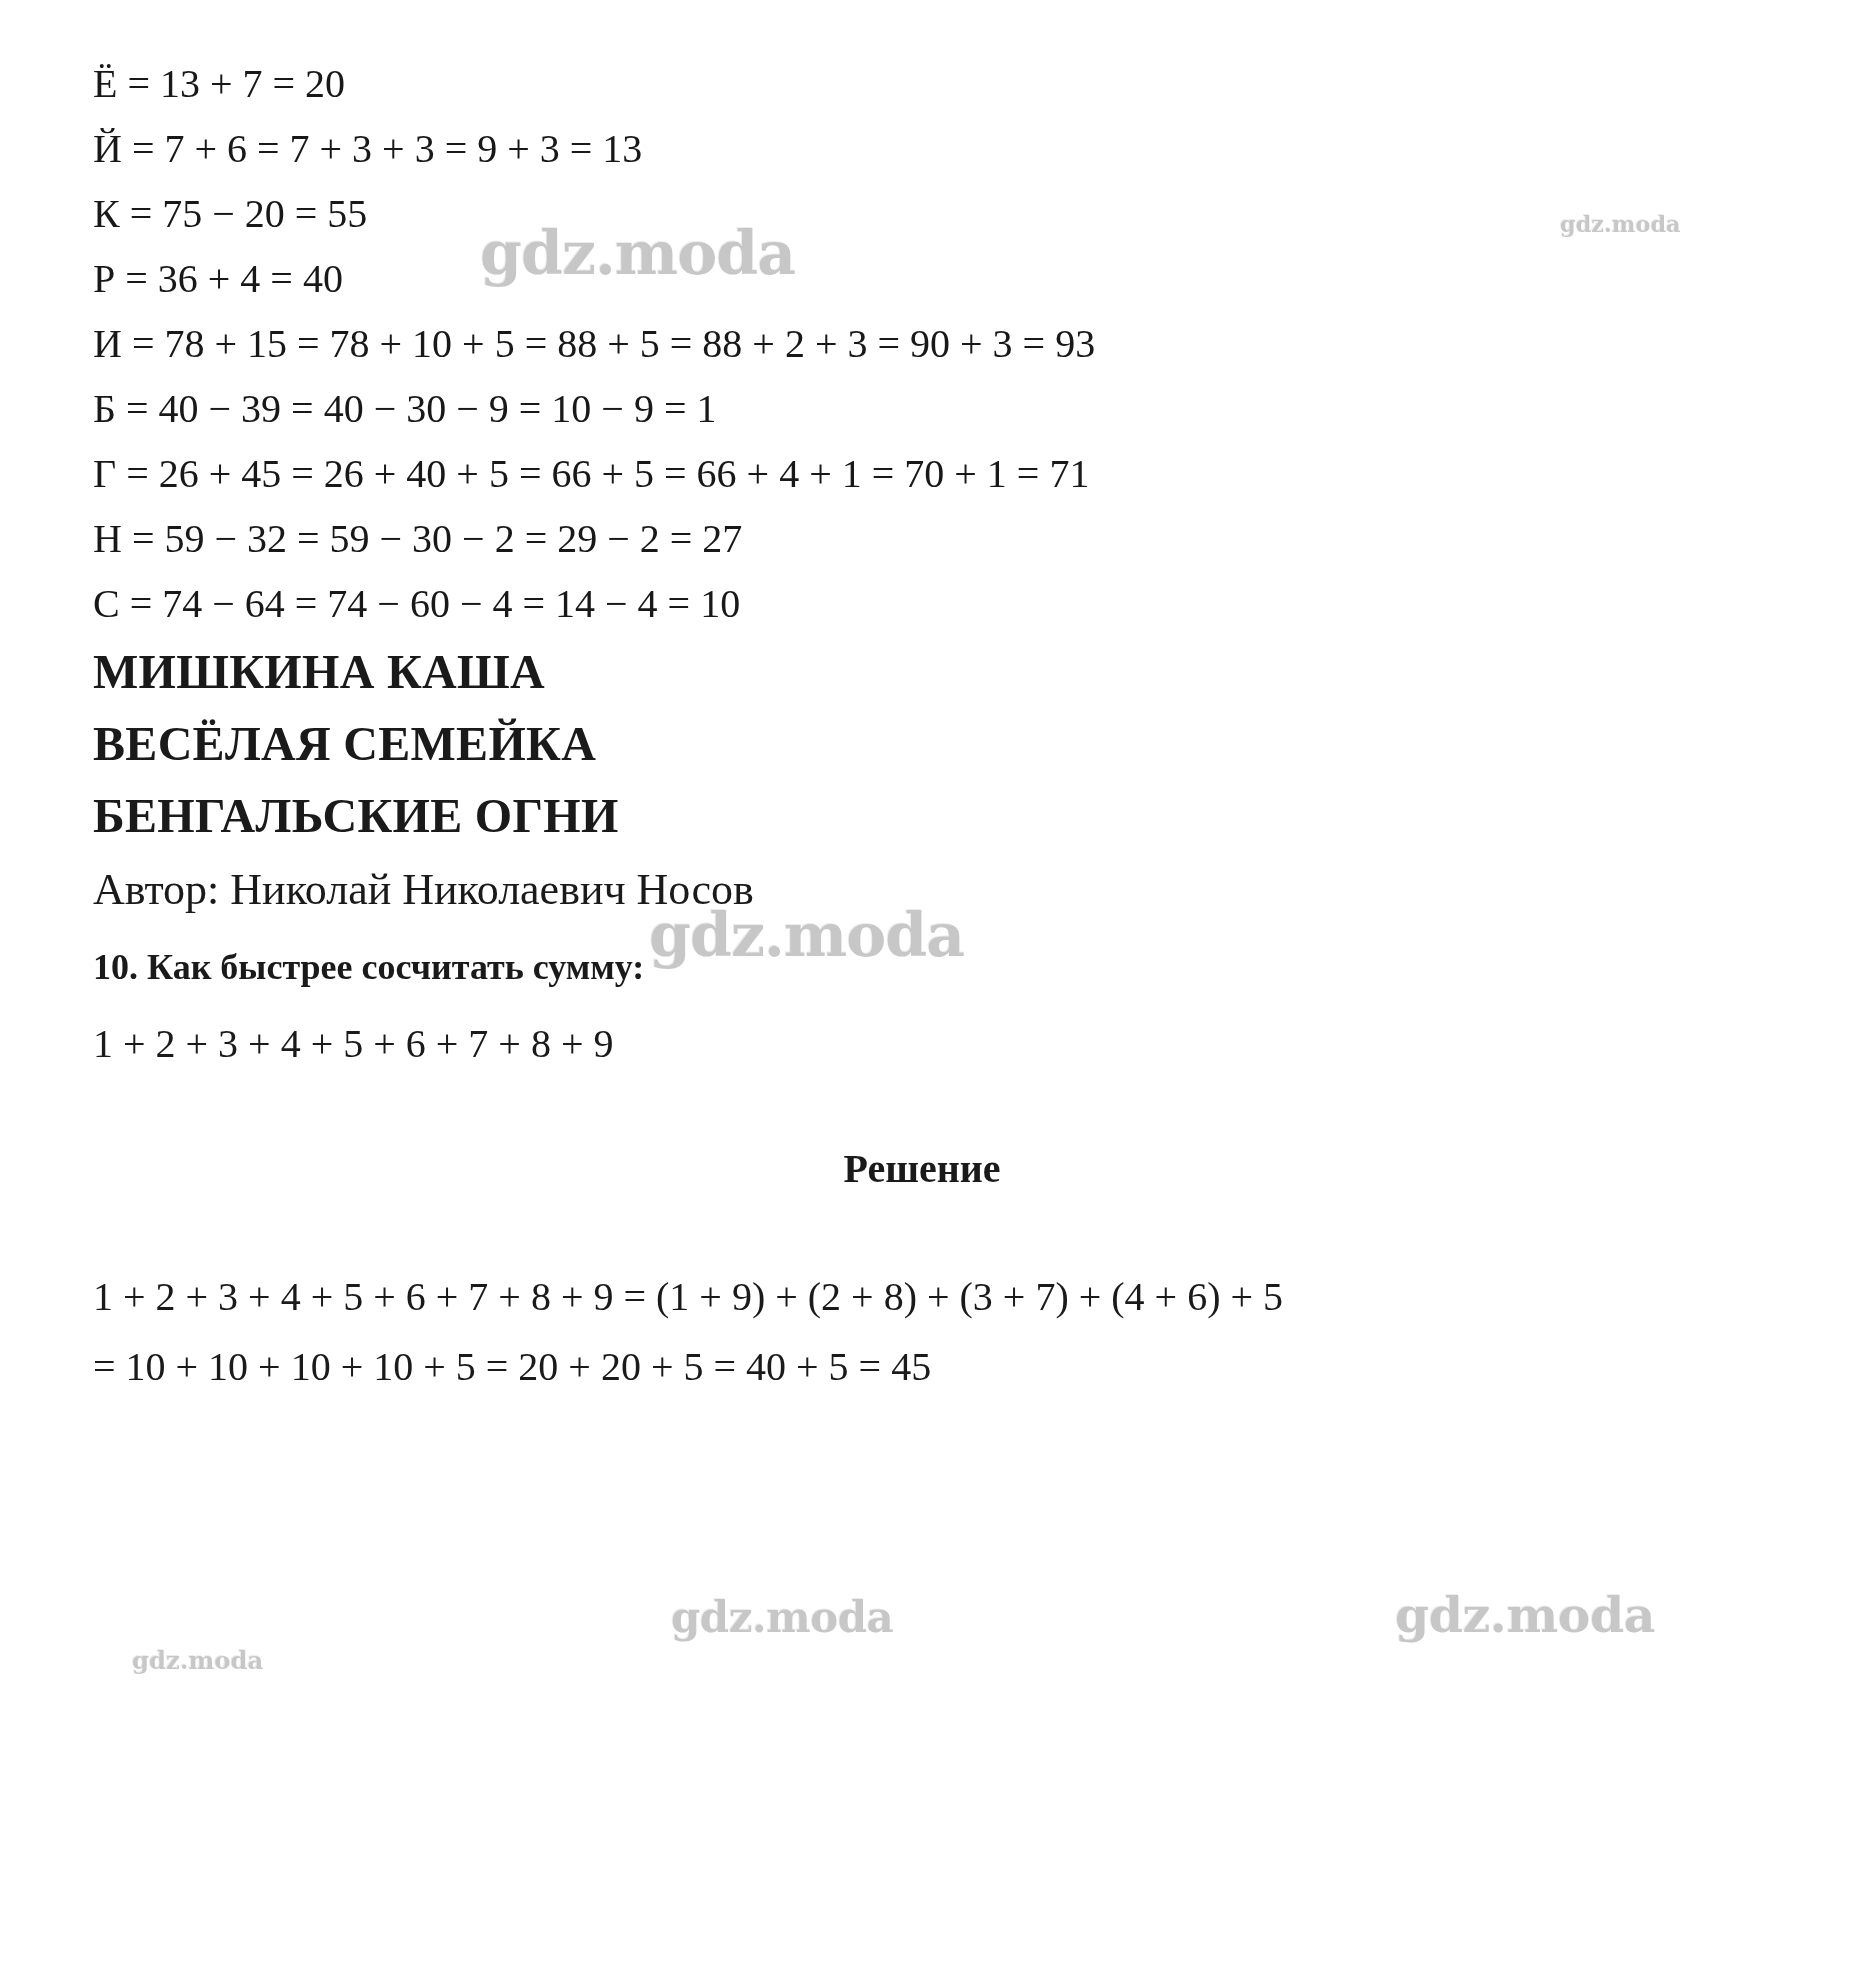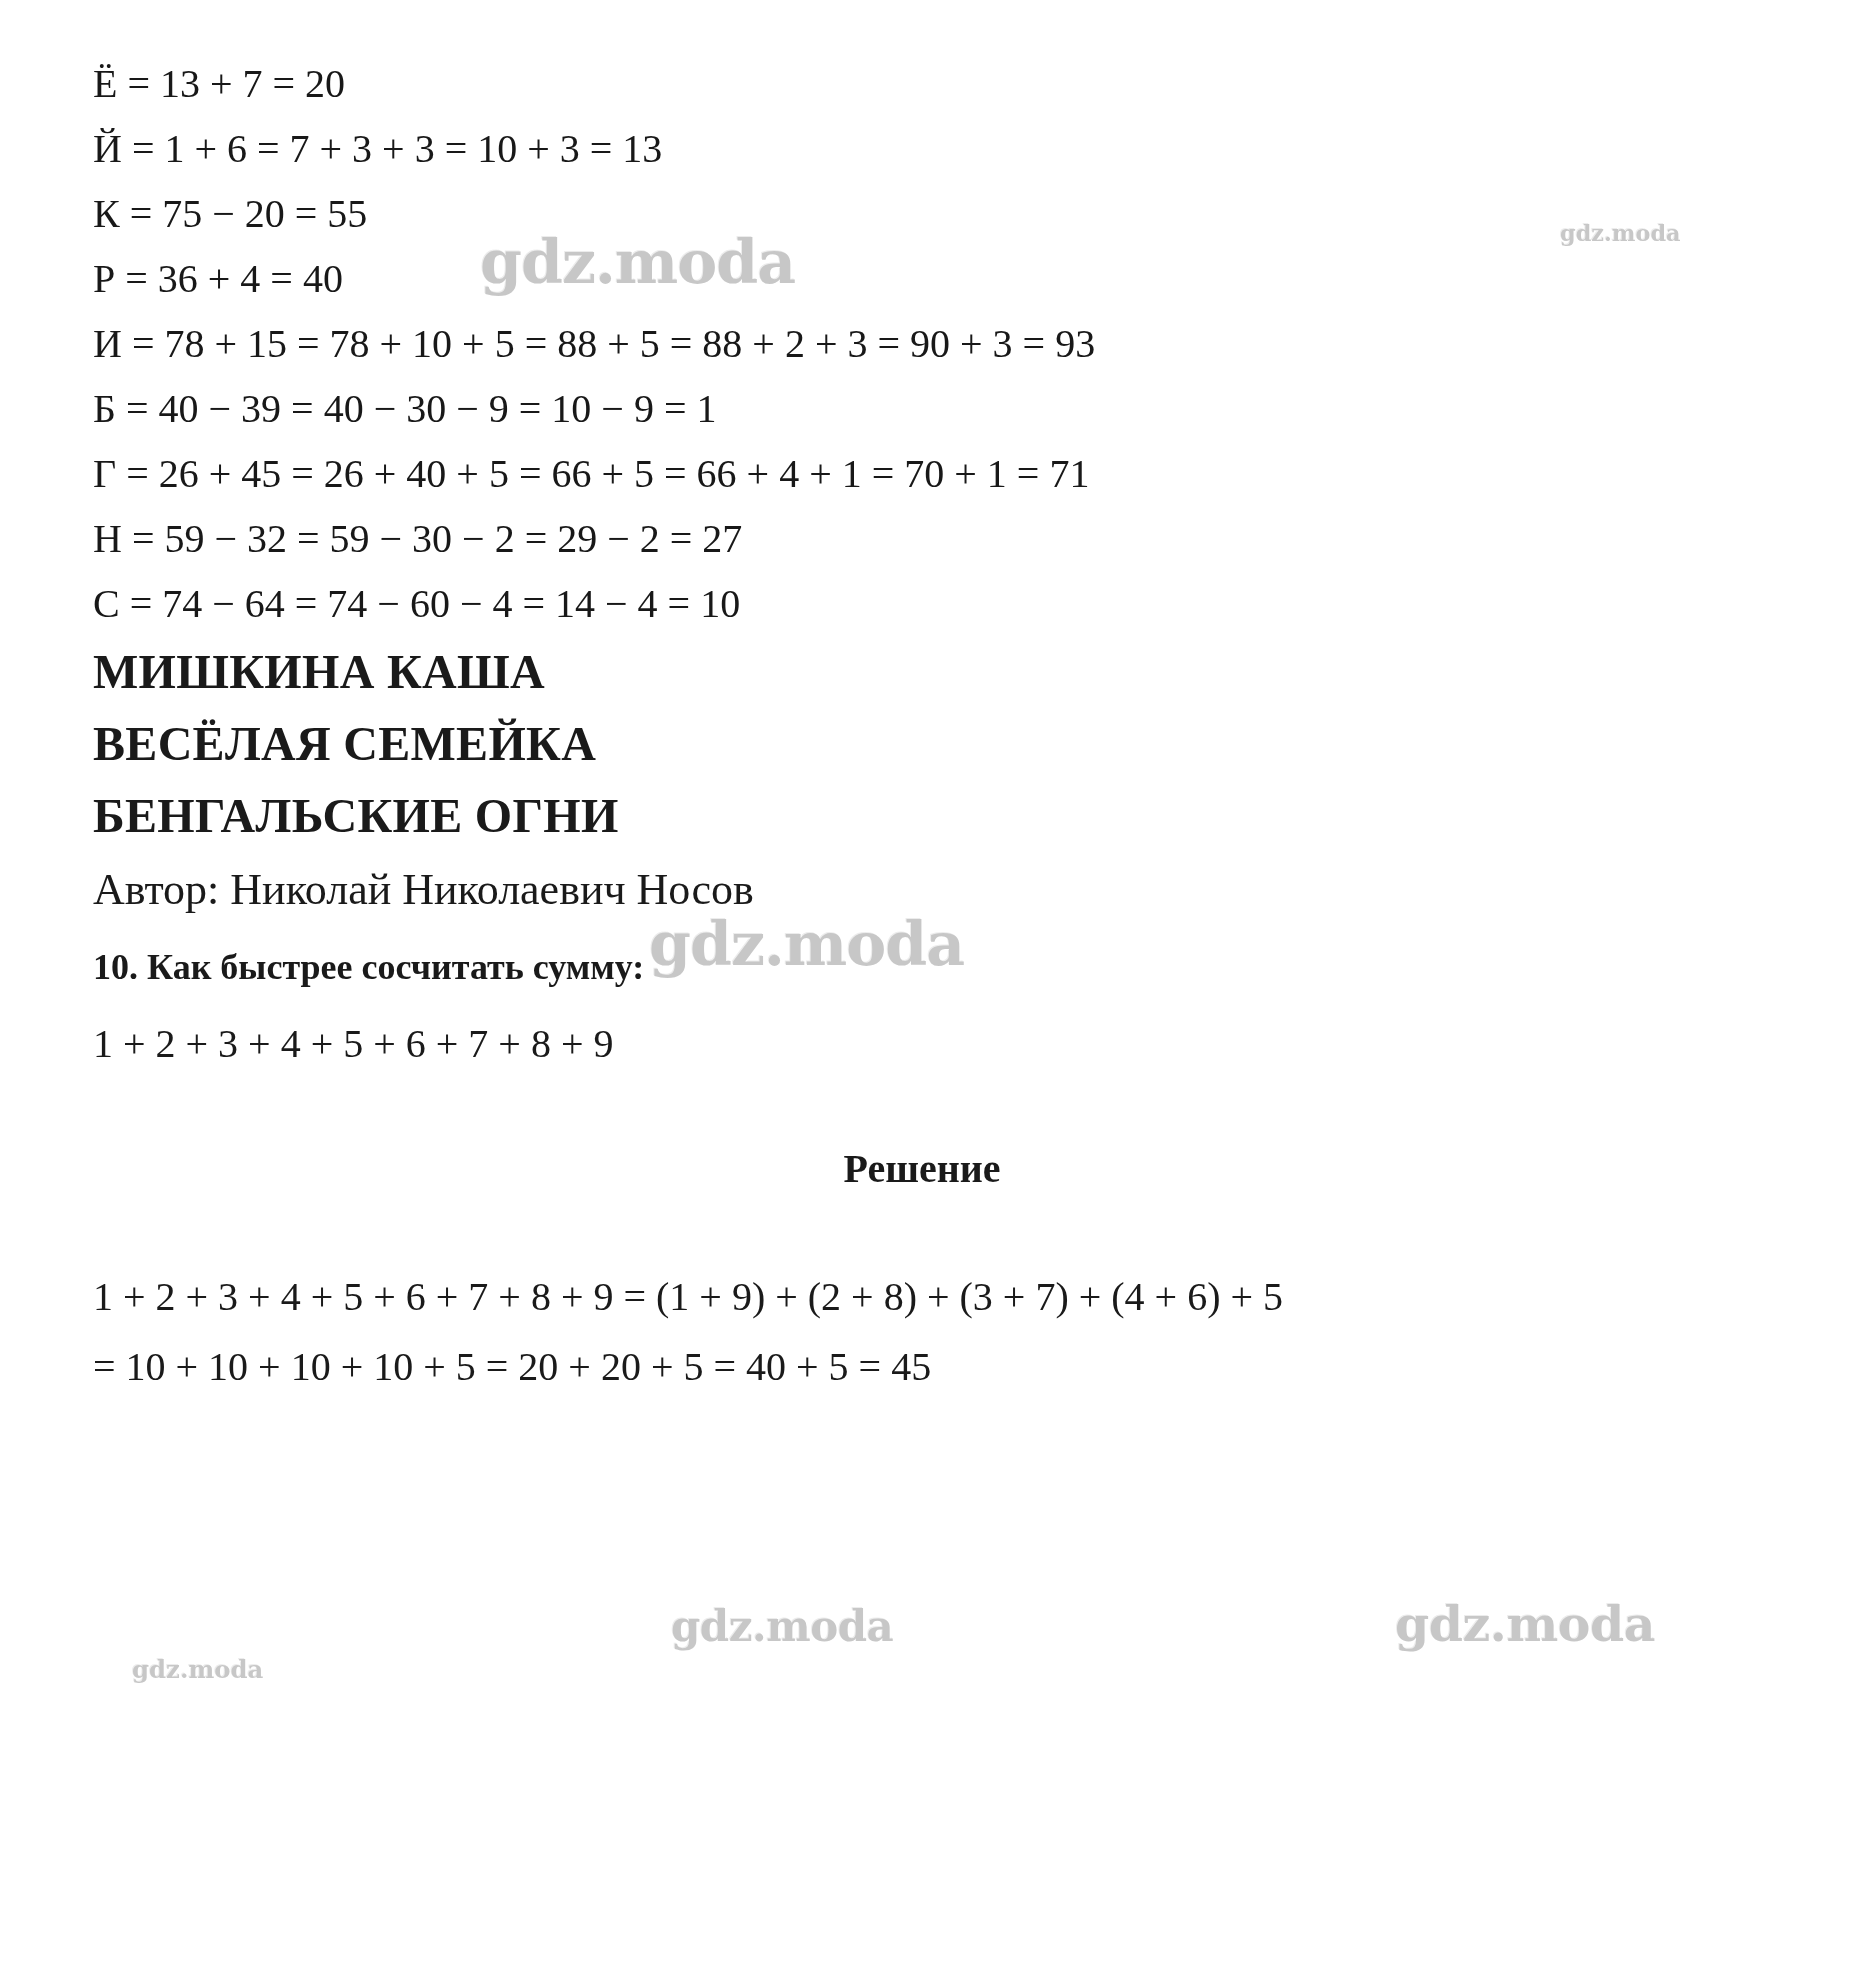--- a/index.html
+++ b/index.html
@@ -79,21 +79,20 @@
   
   .wm {
     position: absolute;
     font-family: "DejaVu Serif", serif;
     font-weight: bold;
     color: #9a9a9a;
     opacity: 0.55;
     pointer-events: none;
     white-space: nowrap;
     text-shadow: 1px 1px 0 rgba(255,255,255,0.85), -1px -1px 0 rgba(120,120,120,0.25);
-    margin-top: 9px;
   }
   .wm-1 {
     left: 480px;
     top: 210px;
     font-size: 60px;
     letter-spacing: -1px;
   }
   .wm-2 {
     left: 1560px;
     top: 203px;
@@ -124,21 +123,21 @@
   }
 </style>
 </head>
 <body>
 
 <div class="page">
 
   <div class="content">
 
     <div class="line">Ё = 13 + 7 = 20</div>
-    <div class="line">Й = 1 + 6 = 7 + 3 + 3 = 10 + 3 = 13</div>
+    <div class="line">Й = 7 + 6 = 7 + 3 + 3 = 9 + 3 = 13</div>
     <div class="line">К = 75 − 20 = 55</div>
     <div class="line">Р = 36 + 4 = 40</div>
     <div class="line">И = 78 + 15 = 78 + 10 + 5 = 88 + 5 = 88 + 2 + 3 = 90 + 3 = 93</div>
     <div class="line">Б = 40 − 39 = 40 − 30 − 9 = 10 − 9 = 1</div>
     <div class="line">Г = 26 + 45 = 26 + 40 + 5 = 66 + 5 = 66 + 4 + 1 = 70 + 1 = 71</div>
     <div class="line">Н = 59 − 32 = 59 − 30 − 2 = 29 − 2 = 27</div>
     <div class="line">С = 74 − 64 = 74 − 60 − 4 = 14 − 4 = 10</div>
 
 
     <div class="title-line">МИШКИНА КАША</div>

